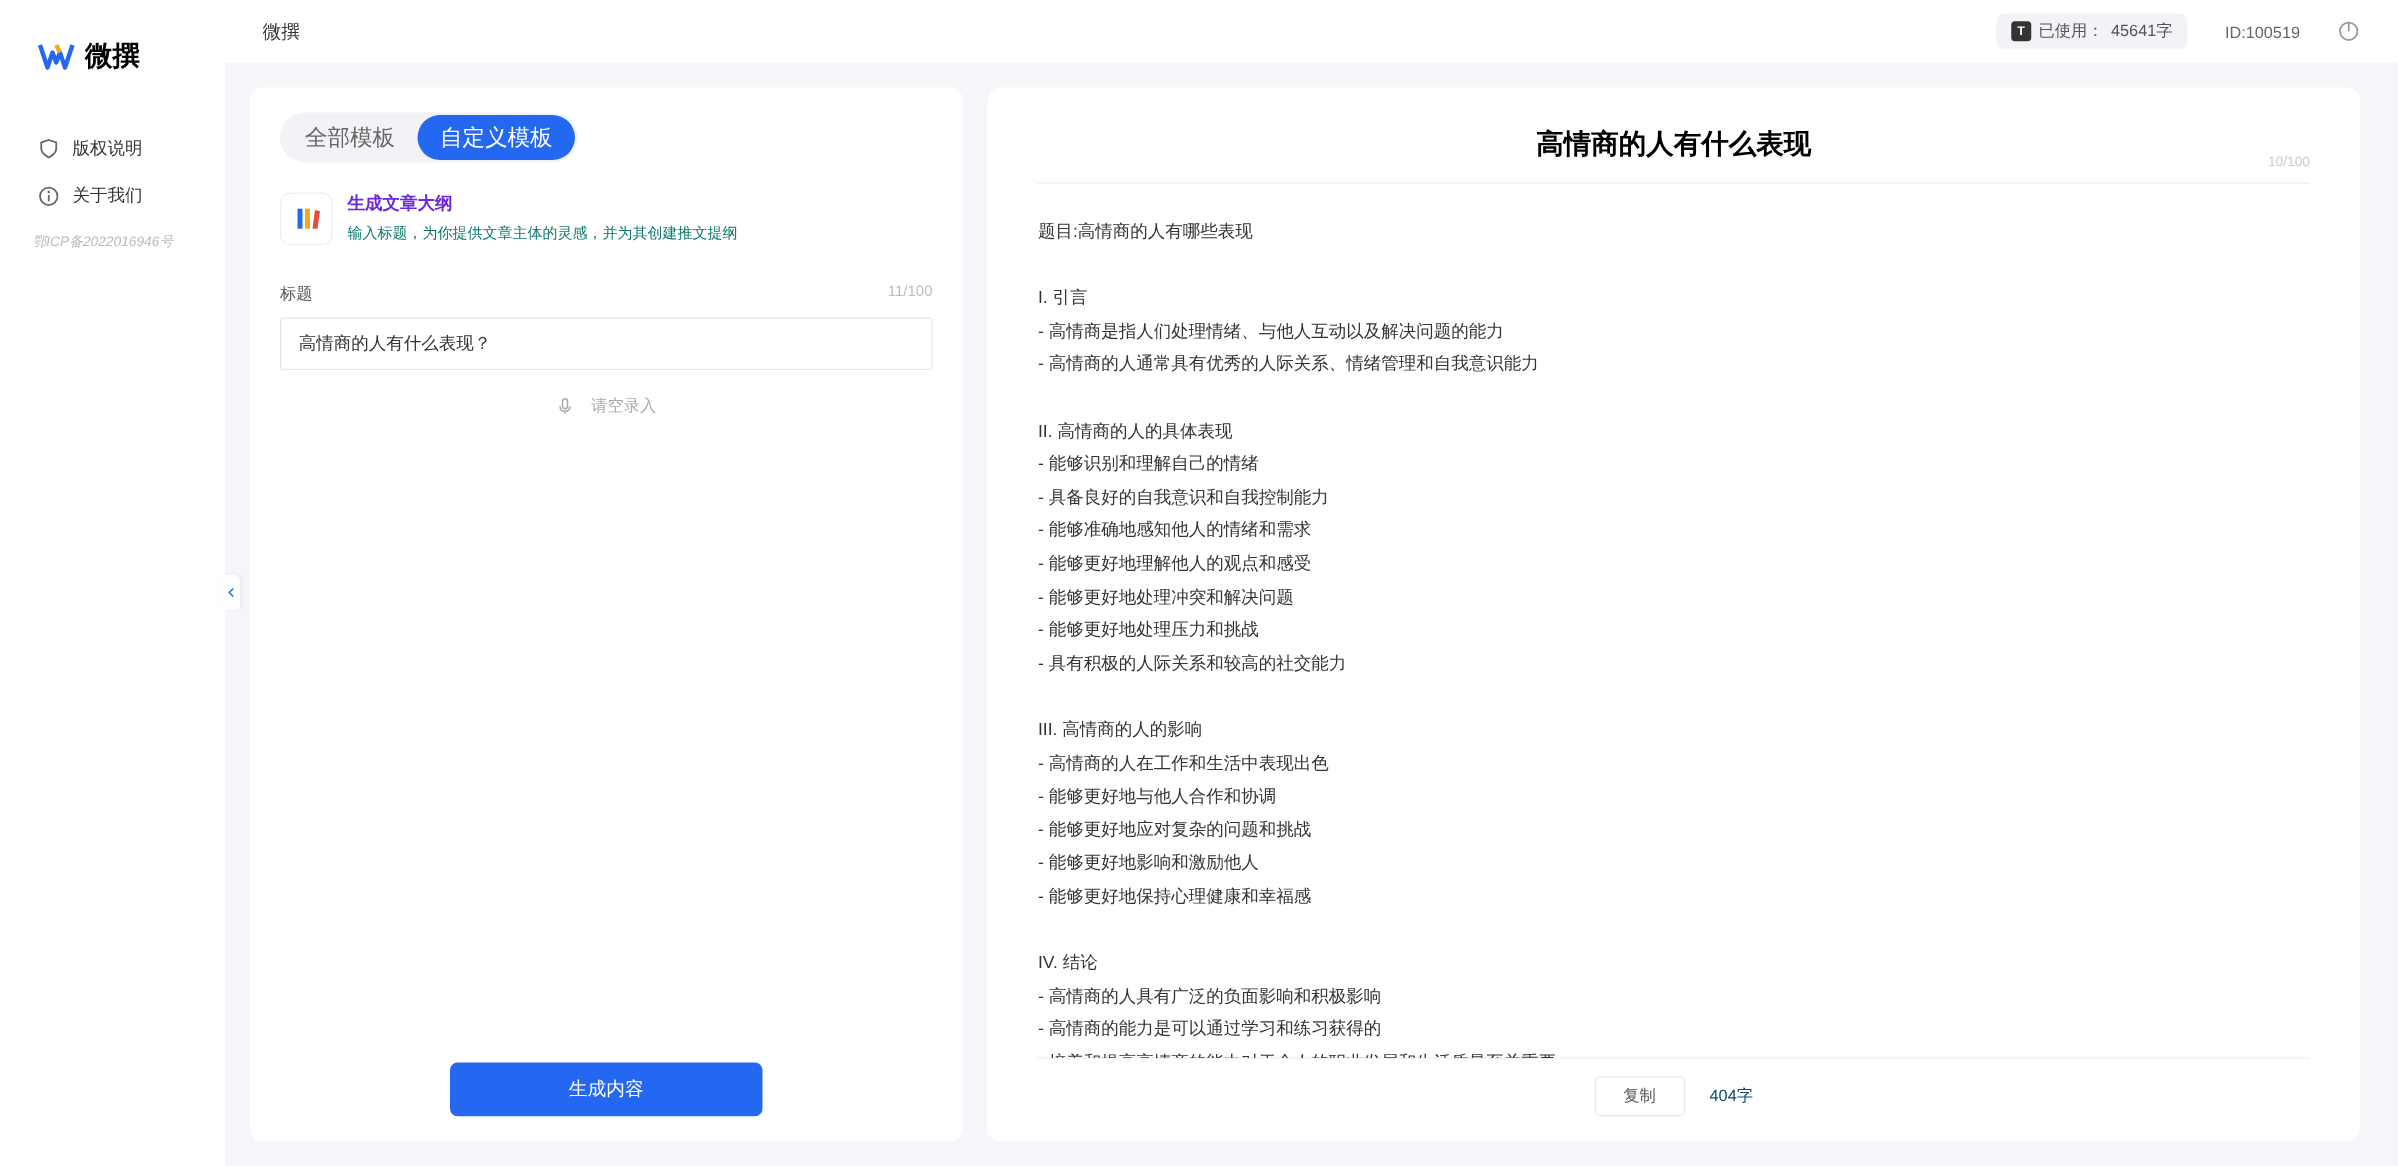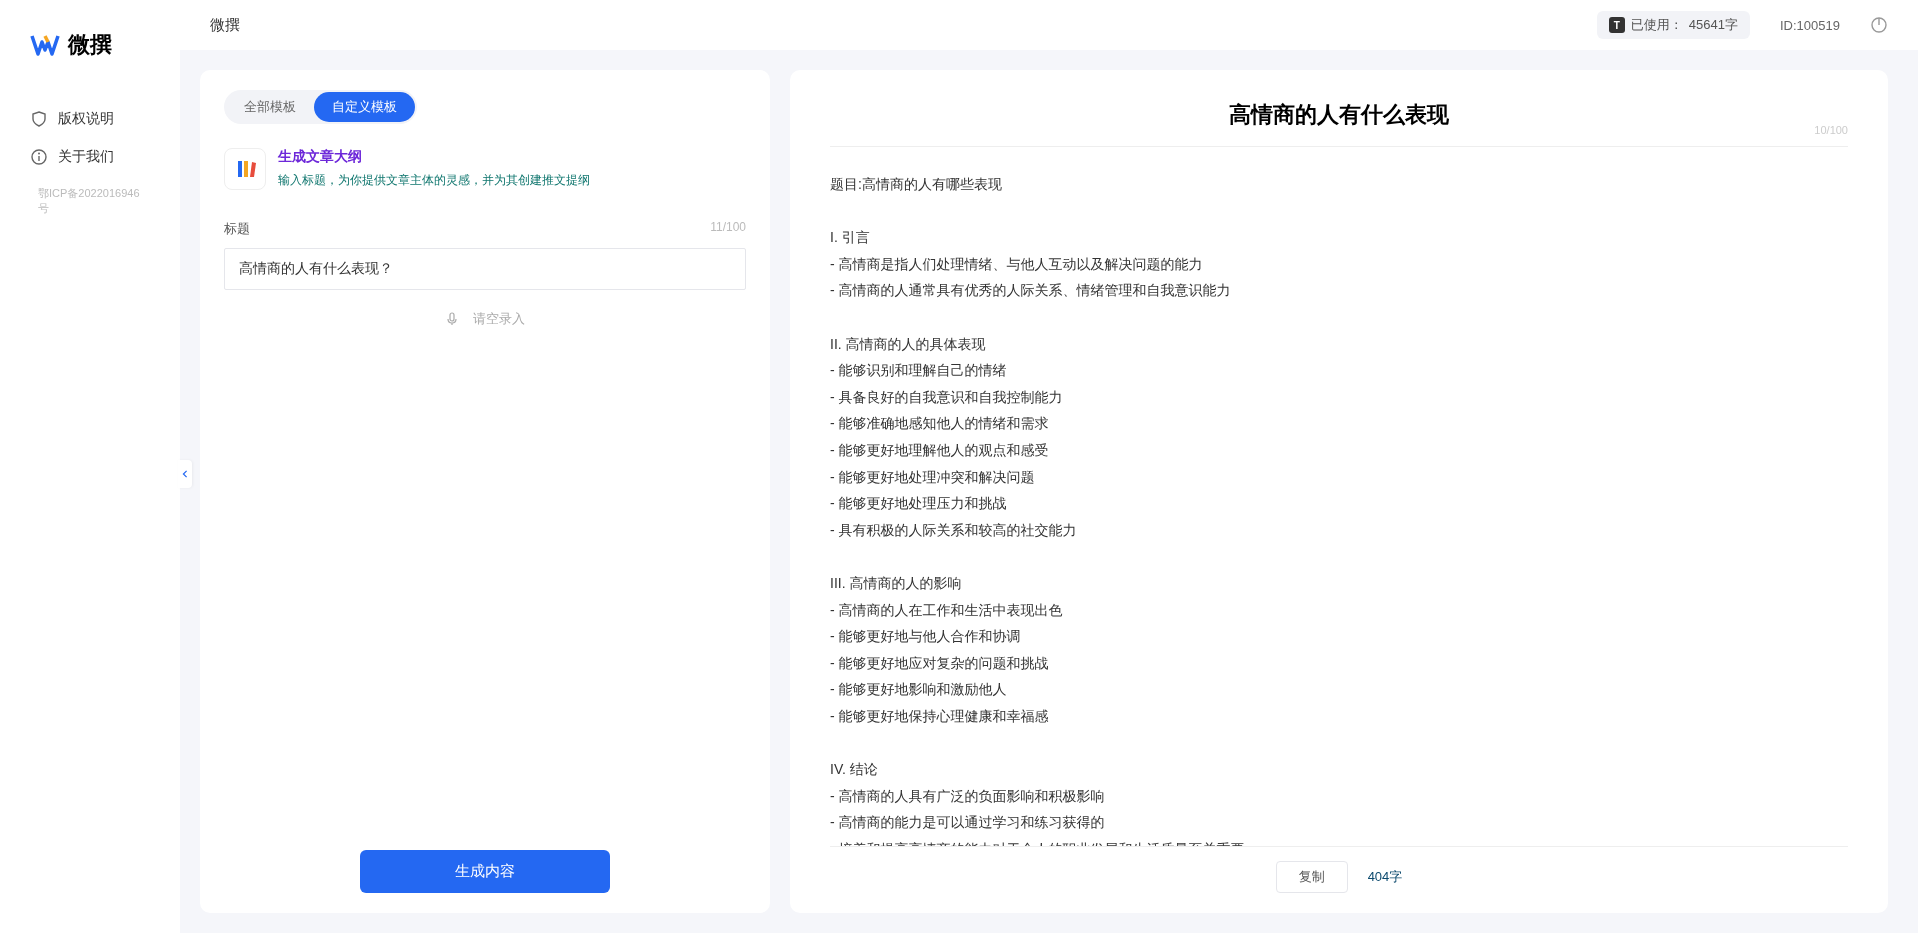--- a/index.html
+++ b/index.html
@@ -9,39 +9,39 @@
 
 .sidebar { width: 180px; background: #fff; display: flex; flex-direction: column; padding: 30px 0 20px; position: relative; }
 .logo { display: flex; align-items: center; gap: 8px; padding: 0 30px 40px; font-size: 22px; font-weight: 600; }
 .logo-icon { width: 30px; height: 30px; }
 .nav { flex: 1; }
 .nav-item { display: flex; align-items: center; gap: 10px; padding: 12px 30px; font-size: 14px; color: #333; cursor: pointer; }
 .nav-item.active { color: #2468f2; }
 .nav-item .icon { width: 18px; height: 18px; display: flex; align-items: center; justify-content: center; }
 .sidebar-bottom { padding: 0; }
 .sidebar-bottom .nav-item { padding: 10px 30px; font-size: 14px; }
-.icp { padding: 10px 38px 0; font-size: 11px; color: #bbb; }
+.icp { padding: 10px 26px 0; font-size: 11px; color: #bbb; font-style: italic; }
 .collapse-handle { position: absolute; right: -12px; top: 460px; width: 14px; height: 28px; background: #fff; border-radius: 0 4px 4px 0; display: flex; align-items: center; justify-content: center; cursor: pointer; box-shadow: 1px 0 3px rgba(0,0,0,0.05); }
 
 
 .main { flex: 1; display: flex; flex-direction: column; }
 .topbar { height: 50px; display: flex; align-items: center; padding: 0 30px; background: #fff; }
 .topbar-title { font-size: 15px; color: #333; }
 .topbar-right { margin-left: auto; display: flex; align-items: center; gap: 30px; }
 .usage-pill { display: flex; align-items: center; gap: 6px; background: #f2f3f7; padding: 5px 12px; border-radius: 6px; font-size: 13px; color: #555; }
 .usage-pill .t-icon { width: 16px; height: 16px; background: #333; color: #fff; border-radius: 3px; display: flex; align-items: center; justify-content: center; font-size: 10px; font-weight: bold; }
 .uid { font-size: 13px; color: #666; }
 .power-icon { width: 18px; height: 18px; color: #999; cursor: pointer; }
 
 .content { flex: 1; display: flex; gap: 20px; padding: 20px 30px 20px 20px; overflow: hidden; }
 
 
 .panel-left { width: 570px; background: #fff; border-radius: 10px; padding: 20px 24px; display: flex; flex-direction: column; }
 .tabs { display: flex; gap: 0; background: #f2f3f7; border-radius: 20px; width: fit-content; padding: 2px; }
-.tab { padding: 6px 18px; font-size: 13px; border-radius: 18px; cursor: pointer; color: #666; }
+.tab { padding: 6px 18px; font-size: 18px; border-radius: 18px; cursor: pointer; color: #666; }
 .tab.active { background: #2468f2; color: #fff; }
 .template-card { display: flex; gap: 12px; margin-top: 24px; align-items: flex-start; }
 .template-icon { width: 42px; height: 42px; background: #fff; border: 1px solid #eee; border-radius: 8px; display: flex; align-items: center; justify-content: center; font-size: 20px; }
 .template-info { flex: 1; }
 .template-name { font-size: 14px; font-weight: 600; color: #6d28d9; margin-bottom: 6px; font-family: Liberation Serif, serif; }
 .template-desc { font-size: 12px; color: #0f766e; }
 .field-group { margin-top: 30px; }
 .field-label { display: flex; justify-content: space-between; font-size: 13px; color: #555; margin-bottom: 10px; }
 .field-count { color: #bbb; font-size: 12px; }
 .field-input { width: 100%; padding: 12px 14px; border: 1px solid #e5e6eb; border-radius: 2px; font-size: 14px; color: #333; outline: none; }

